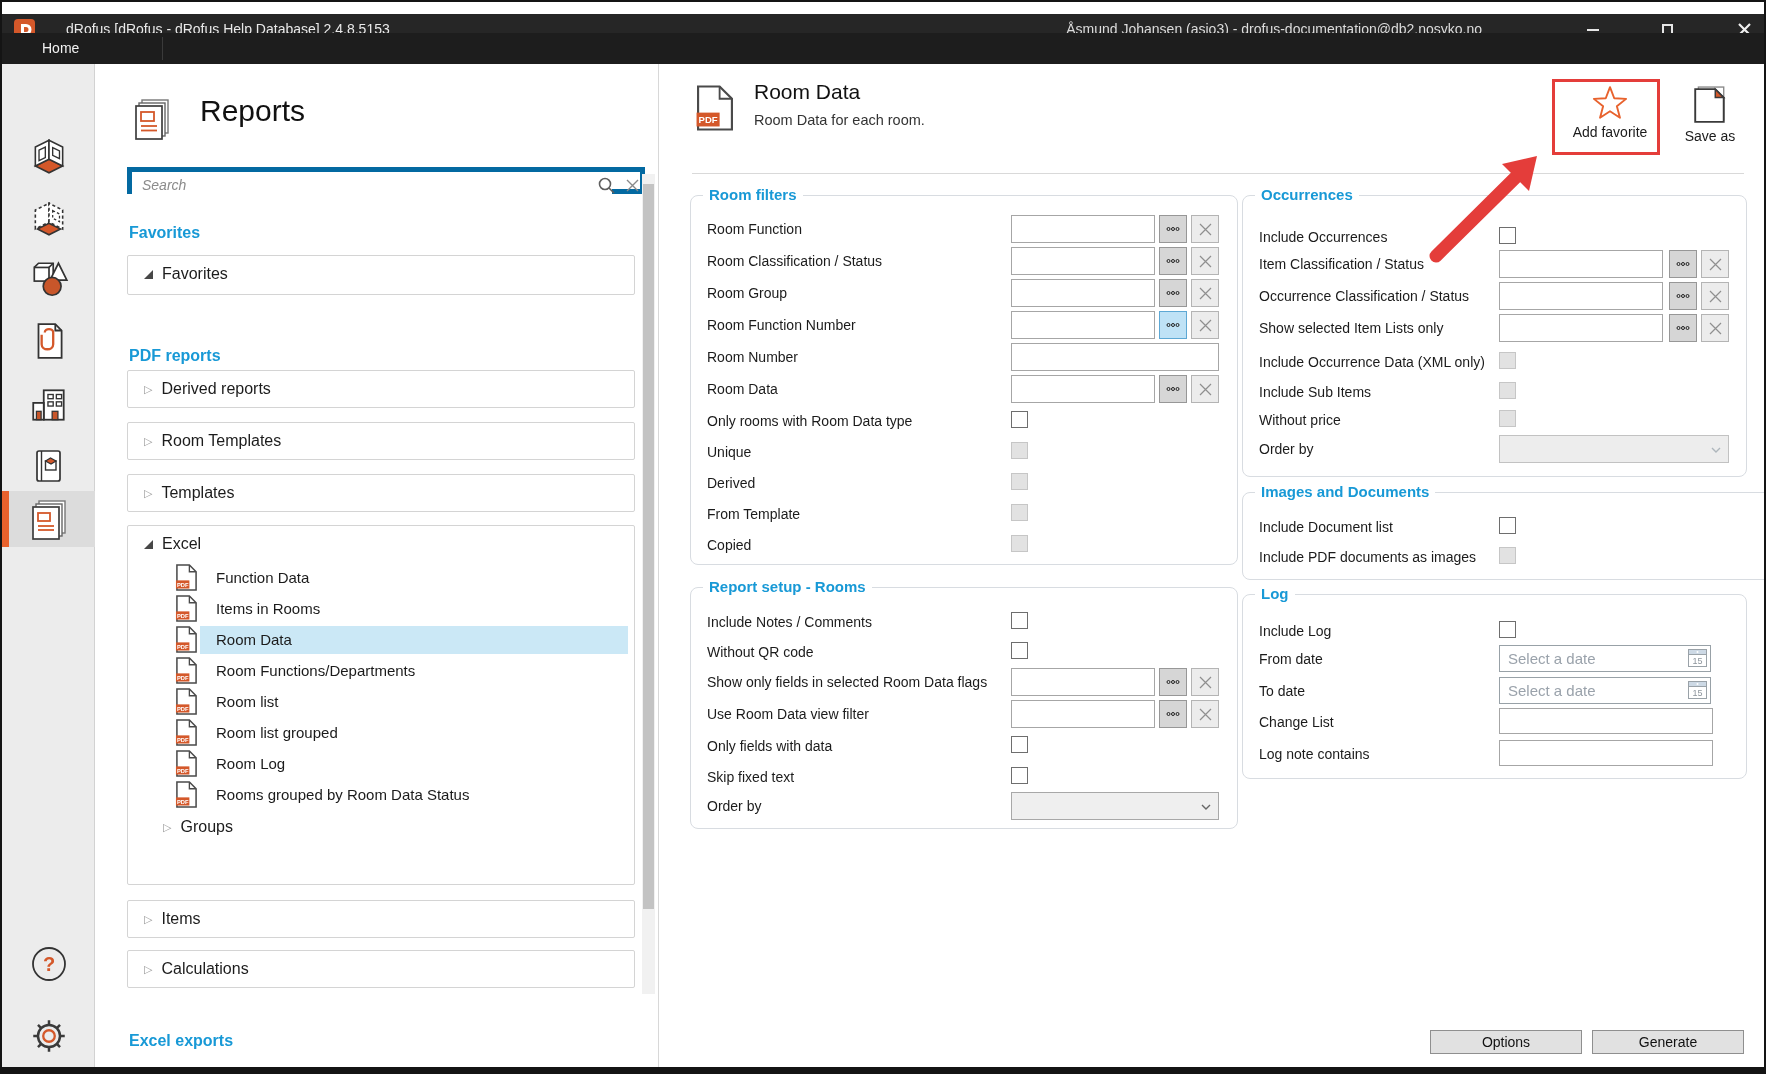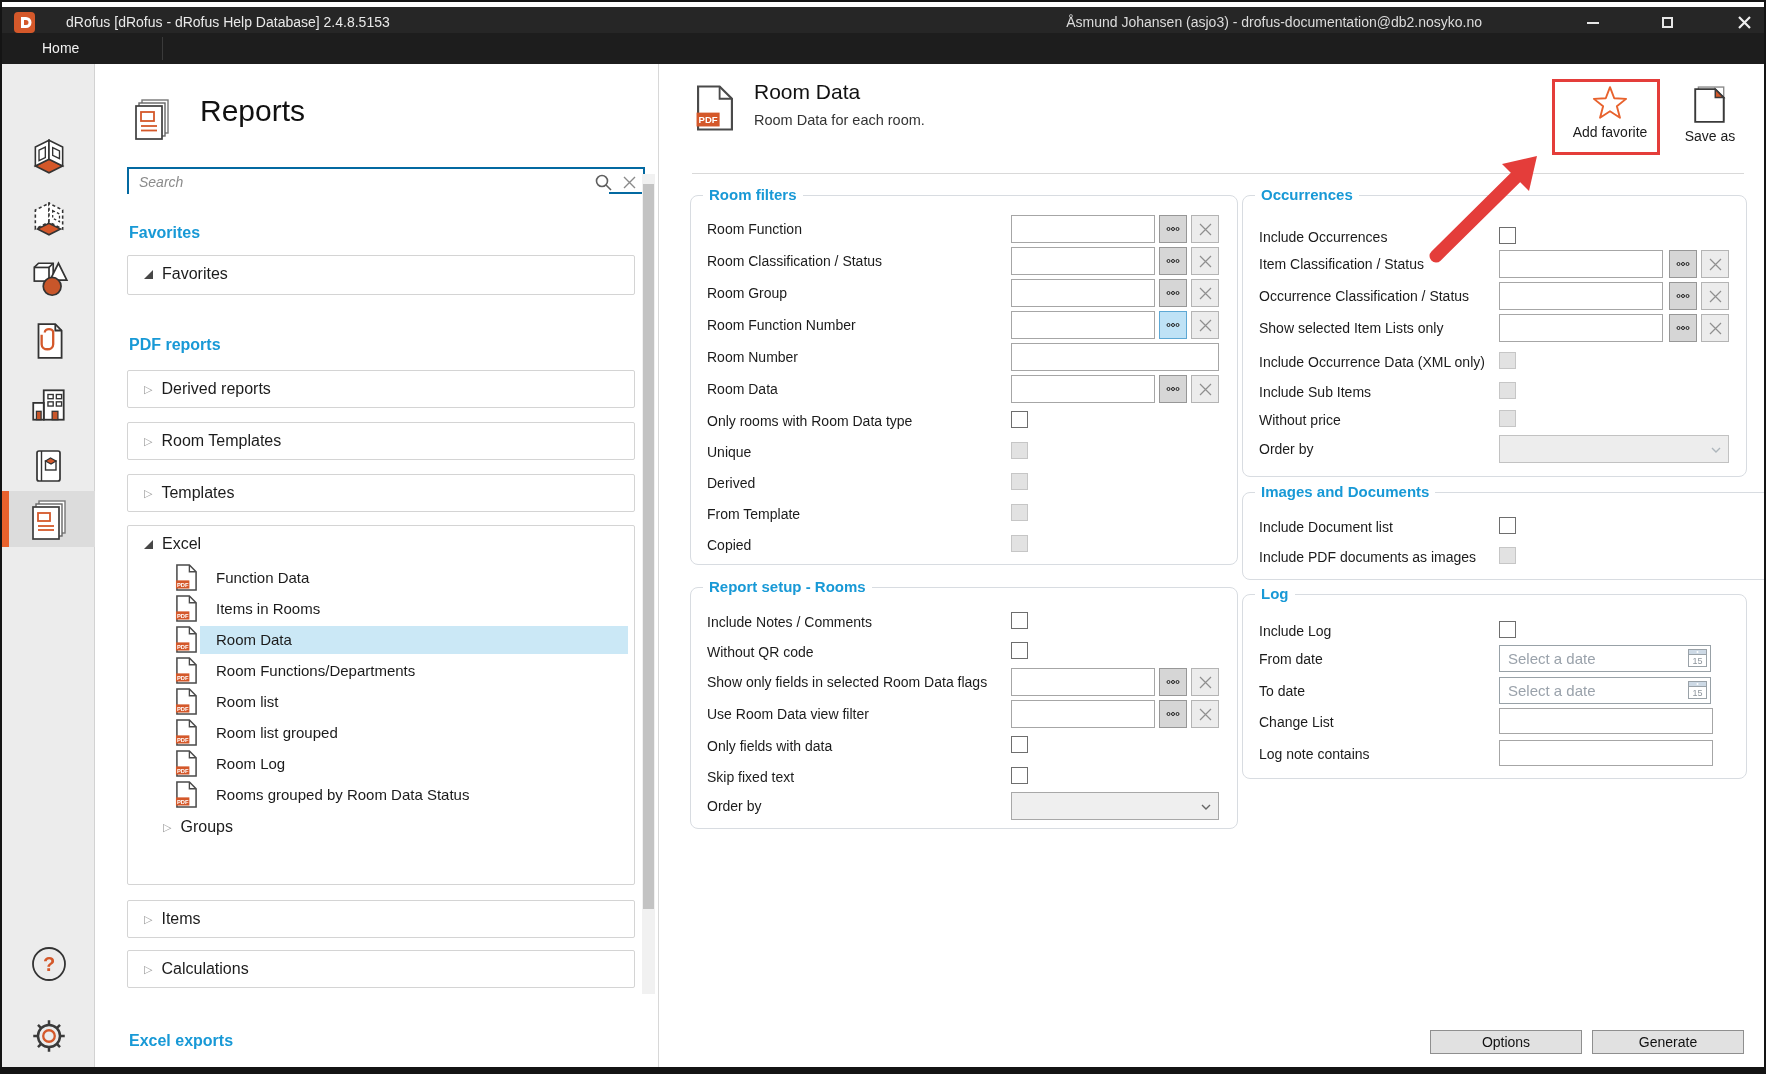--- a/index.html
+++ b/index.html
@@ -1,38 +1,38 @@
 <!DOCTYPE html>
 <html><head>
 <meta charset="utf-8">
 <style>
   html,body{margin:0;padding:0;background:#555;}
   .screen{position:relative;width:1766px;height:1074px;background:#fff;overflow:hidden;
           font-family:"Liberation Sans",sans-serif;color:#1b1b1b;border:2px solid #141414;box-sizing:border-box;}
   .abs{position:absolute;}
 
   
-  .titlebar{position:absolute;left:0;top:5px;width:100%;height:31px;background:#262626;}
+  .titlebar{position:absolute;left:0;top:12px;width:100%;height:31px;background:#262626;}
   .ribbon{position:absolute;left:0;top:31px;width:100%;height:31px;background:#1d1d1d;}
   .app-title{position:absolute;left:64px;top:0;line-height:31px;font-size:14px;color:#e9e9e9;}
   .user-info{position:absolute;right:282px;top:0;line-height:31px;font-size:14px;color:#dcdcdc;}
   .winbtn{position:absolute;top:0;height:31px;width:38px;display:flex;align-items:center;justify-content:center;}
   .home-tab{position:absolute;left:40px;top:0;line-height:31px;font-size:14px;color:#f2f2f2;}
   .ribbon-sep{position:absolute;left:160px;top:4px;width:1px;height:23px;background:#3a3a3a;}
 
   
   .rail{position:absolute;left:0;top:62px;width:93px;height:1007px;background:#ececec;border-right:1px solid #d2d2d2;box-sizing:border-box;}
   .side-item{position:absolute;left:0;width:93px;height:56px;display:flex;align-items:center;justify-content:center;}
   .side-item.sel{background:#dcdcdc;}
   .sel-bar{position:absolute;left:0;top:0;width:7px;height:56px;background:#e8622d;}
 
   
   .rpanel{position:absolute;left:93px;top:62px;width:564px;height:1007px;background:#fff;border-right:1px solid #d8d8d8;box-sizing:border-box;}
   .rp-title{position:absolute;left:105px;top:30px;font-size:30px;font-weight:400;color:#111;}
-  .search-box{position:absolute;left:32px;top:103px;width:518px;height:27px;border:2px solid #0369a1;box-sizing:border-box;background:#fff;}
+  .search-box{position:absolute;left:32px;top:103px;width:518px;height:27px;border:5px solid #0369a1;box-sizing:border-box;background:#fff;}
   .search-box input{position:absolute;left:0;top:0;width:460px;height:25px;border:none;outline:none;padding:0 10px;font-size:14px;font-family:inherit;}
   .search-box input::placeholder{color:#8b8b8b;font-style:italic;}
   .blue-head{position:absolute;left:34px;font-size:16px;font-weight:bold;color:#1899d6;}
   .gbox{position:absolute;left:32px;width:508px;background:#fff;border:1px solid #d4d4d4;border-radius:2px;box-sizing:border-box;}
   .gbox-head{height:36px;display:flex;align-items:center;padding-left:16px;gap:9px;font-size:16px;color:#1c1c1c;}
   .tri-c{color:#969696;font-size:11px;line-height:11px;}
   .tri-e{width:0;height:0;border-bottom:9px solid #474747;border-left:9px solid transparent;}
   .tree-row{display:flex;align-items:center;height:31px;}
   .tree-indent{width:47px;flex:0 0 47px;}
   .tree-label{flex:1;margin-right:6px;margin-left:2px;height:28px;line-height:28px;padding-left:16px;font-size:15px;}
@@ -227,21 +227,21 @@
     </div>
 
     <div class="blue-head" style="top:160px;">Favorites</div>
     <div class="gbox" style="top:191px;height:40px;">
       <div class="gbox-head">
         <div class="tri-e"></div>
         <span>Favorites</span>
       </div>
     </div>
 
-    <div class="blue-head" style="top:272px;">PDF reports</div>
+    <div class="blue-head" style="top:283px;">PDF reports</div>
 
     <div class="gbox" style="top:306px;height:38px;">
       <div class="gbox-head">
         <span class="tri-c">▷</span>
         <span>Derived reports</span>
       </div>
     </div>
     <div class="gbox" style="top:358px;height:38px;">
       <div class="gbox-head">
         <span class="tri-c">▷</span>

